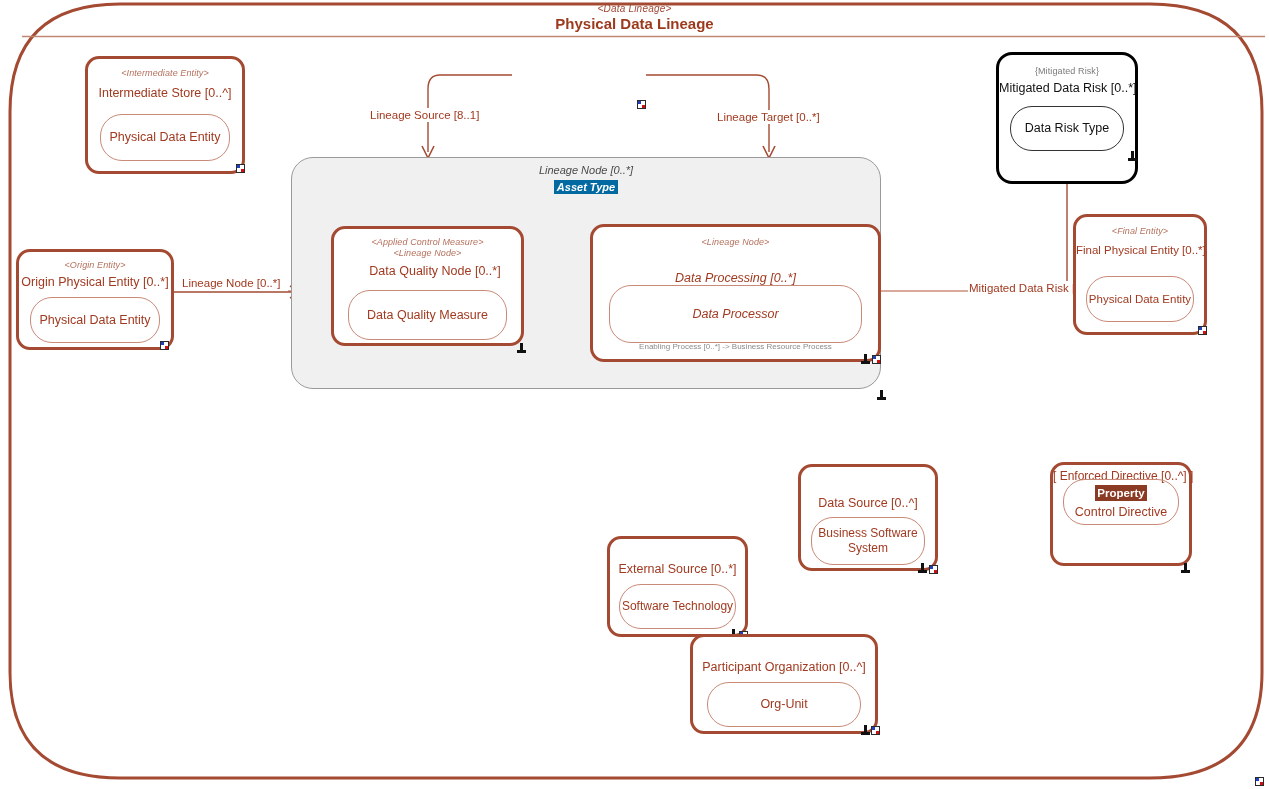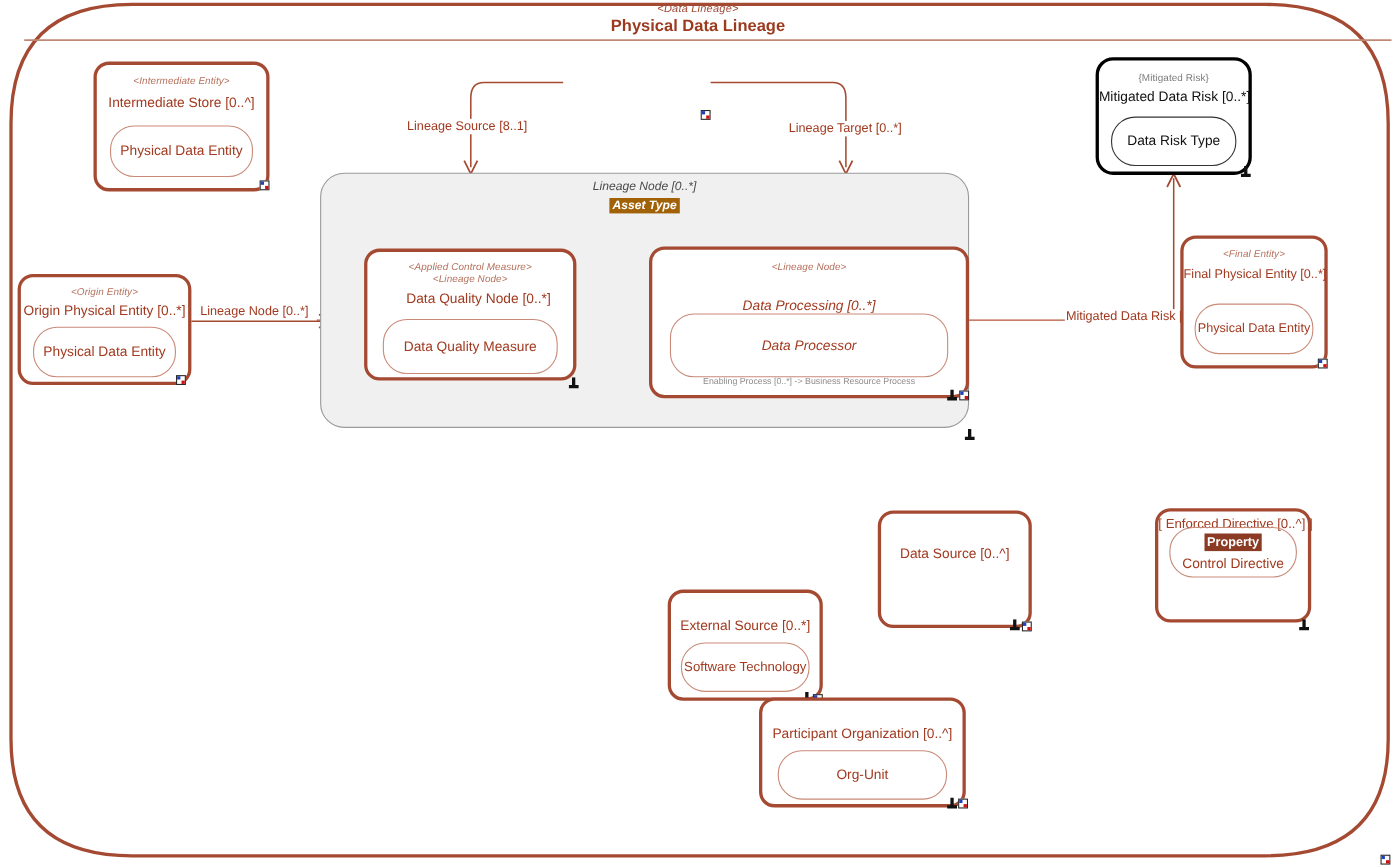--- a/index.html
+++ b/index.html
@@ -114,21 +114,21 @@
   .group .g-stereo {
     font-size: 11px;
     font-style: italic;
     color: #4a4a4a;
     text-align: center;
     line-height: 14px;
     white-space: nowrap;
   }
   .g-hl {
     display: inline-block;
-    background: #a16207;
+    background: #0369a1;
     color: #ffffff;
     font-size: 11px;
     font-style: italic;
     font-weight: bold;
     padding: 0 3px;
     line-height: 14px;
   }
   
   .ellipse {
     position: absolute;
@@ -287,21 +287,21 @@
     <path d="M6,0 L6,7 L9,7 L9,10 L0,10 L0,7 L3,7 L3,0 Z" fill="#111"></path>
   </svg>
   <div class="mk-link" style="left:872px; top:355px;">
       <i class="b"></i>
       <i class="r"></i>
     </div>
   <svg class="mk-arrow" style="left:877px; top:390px;" viewBox="0 0 10 11">
     <path d="M6,0 L6,7 L9,7 L9,10 L0,10 L0,7 L3,7 L3,0 Z" fill="#111"></path>
   </svg>
 
-  <div class="node black" style="left:996px; top:52px; width:142px; height:107px;">
+  <div class="node black" style="left:996px; top:52px; width:142px; height:132px;">
     <div class="stereo" style="margin-top:11px; color:#7a7a7a; font-style:normal;">{Mitigated Risk}</div>
     <div class="nm" style="margin-top:3px;">Mitigated Data Risk [0..*]</div>
     <div class="cap blk" style="left:11px; top:51px; right:11px; height:45px;">
       <span>Data Risk Type</span>
     </div>
   </div>
   <svg class="mk-arrow" style="left:1128px; top:151px;" viewBox="0 0 10 11">
     <path d="M6,0 L6,7 L9,7 L9,10 L0,10 L0,7 L3,7 L3,0 Z" fill="#111"></path>
   </svg>
 
@@ -312,20 +312,23 @@
       <span style="font-size:11.5px;">Physical Data Entity</span>
     </div>
   </div>
   <div class="mk-link" style="left:1198px; top:326px;">
       <i class="b"></i>
       <i class="r"></i>
     </div>
 
   <div class="node" style="left:798px; top:464px; width:140px; height:107px;">
     <div class="nm" style="margin-top:28px;">Data Source [0..^]</div>
+    <div class="cap" style="left:10px; top:50px; right:10px; height:48px;">
+      <span style="font-size:12px;">Business Software System</span>
+    </div>
   </div>
   <svg class="mk-arrow" style="left:918px; top:563px;" viewBox="0 0 10 11">
     <path d="M6,0 L6,7 L9,7 L9,10 L0,10 L0,7 L3,7 L3,0 Z" fill="#111"></path>
   </svg>
   <div class="mk-link" style="left:929px; top:565px;">
       <i class="b"></i>
       <i class="r"></i>
     </div>
 
   <div class="node" style="left:607px; top:536px; width:141px; height:101px;">

